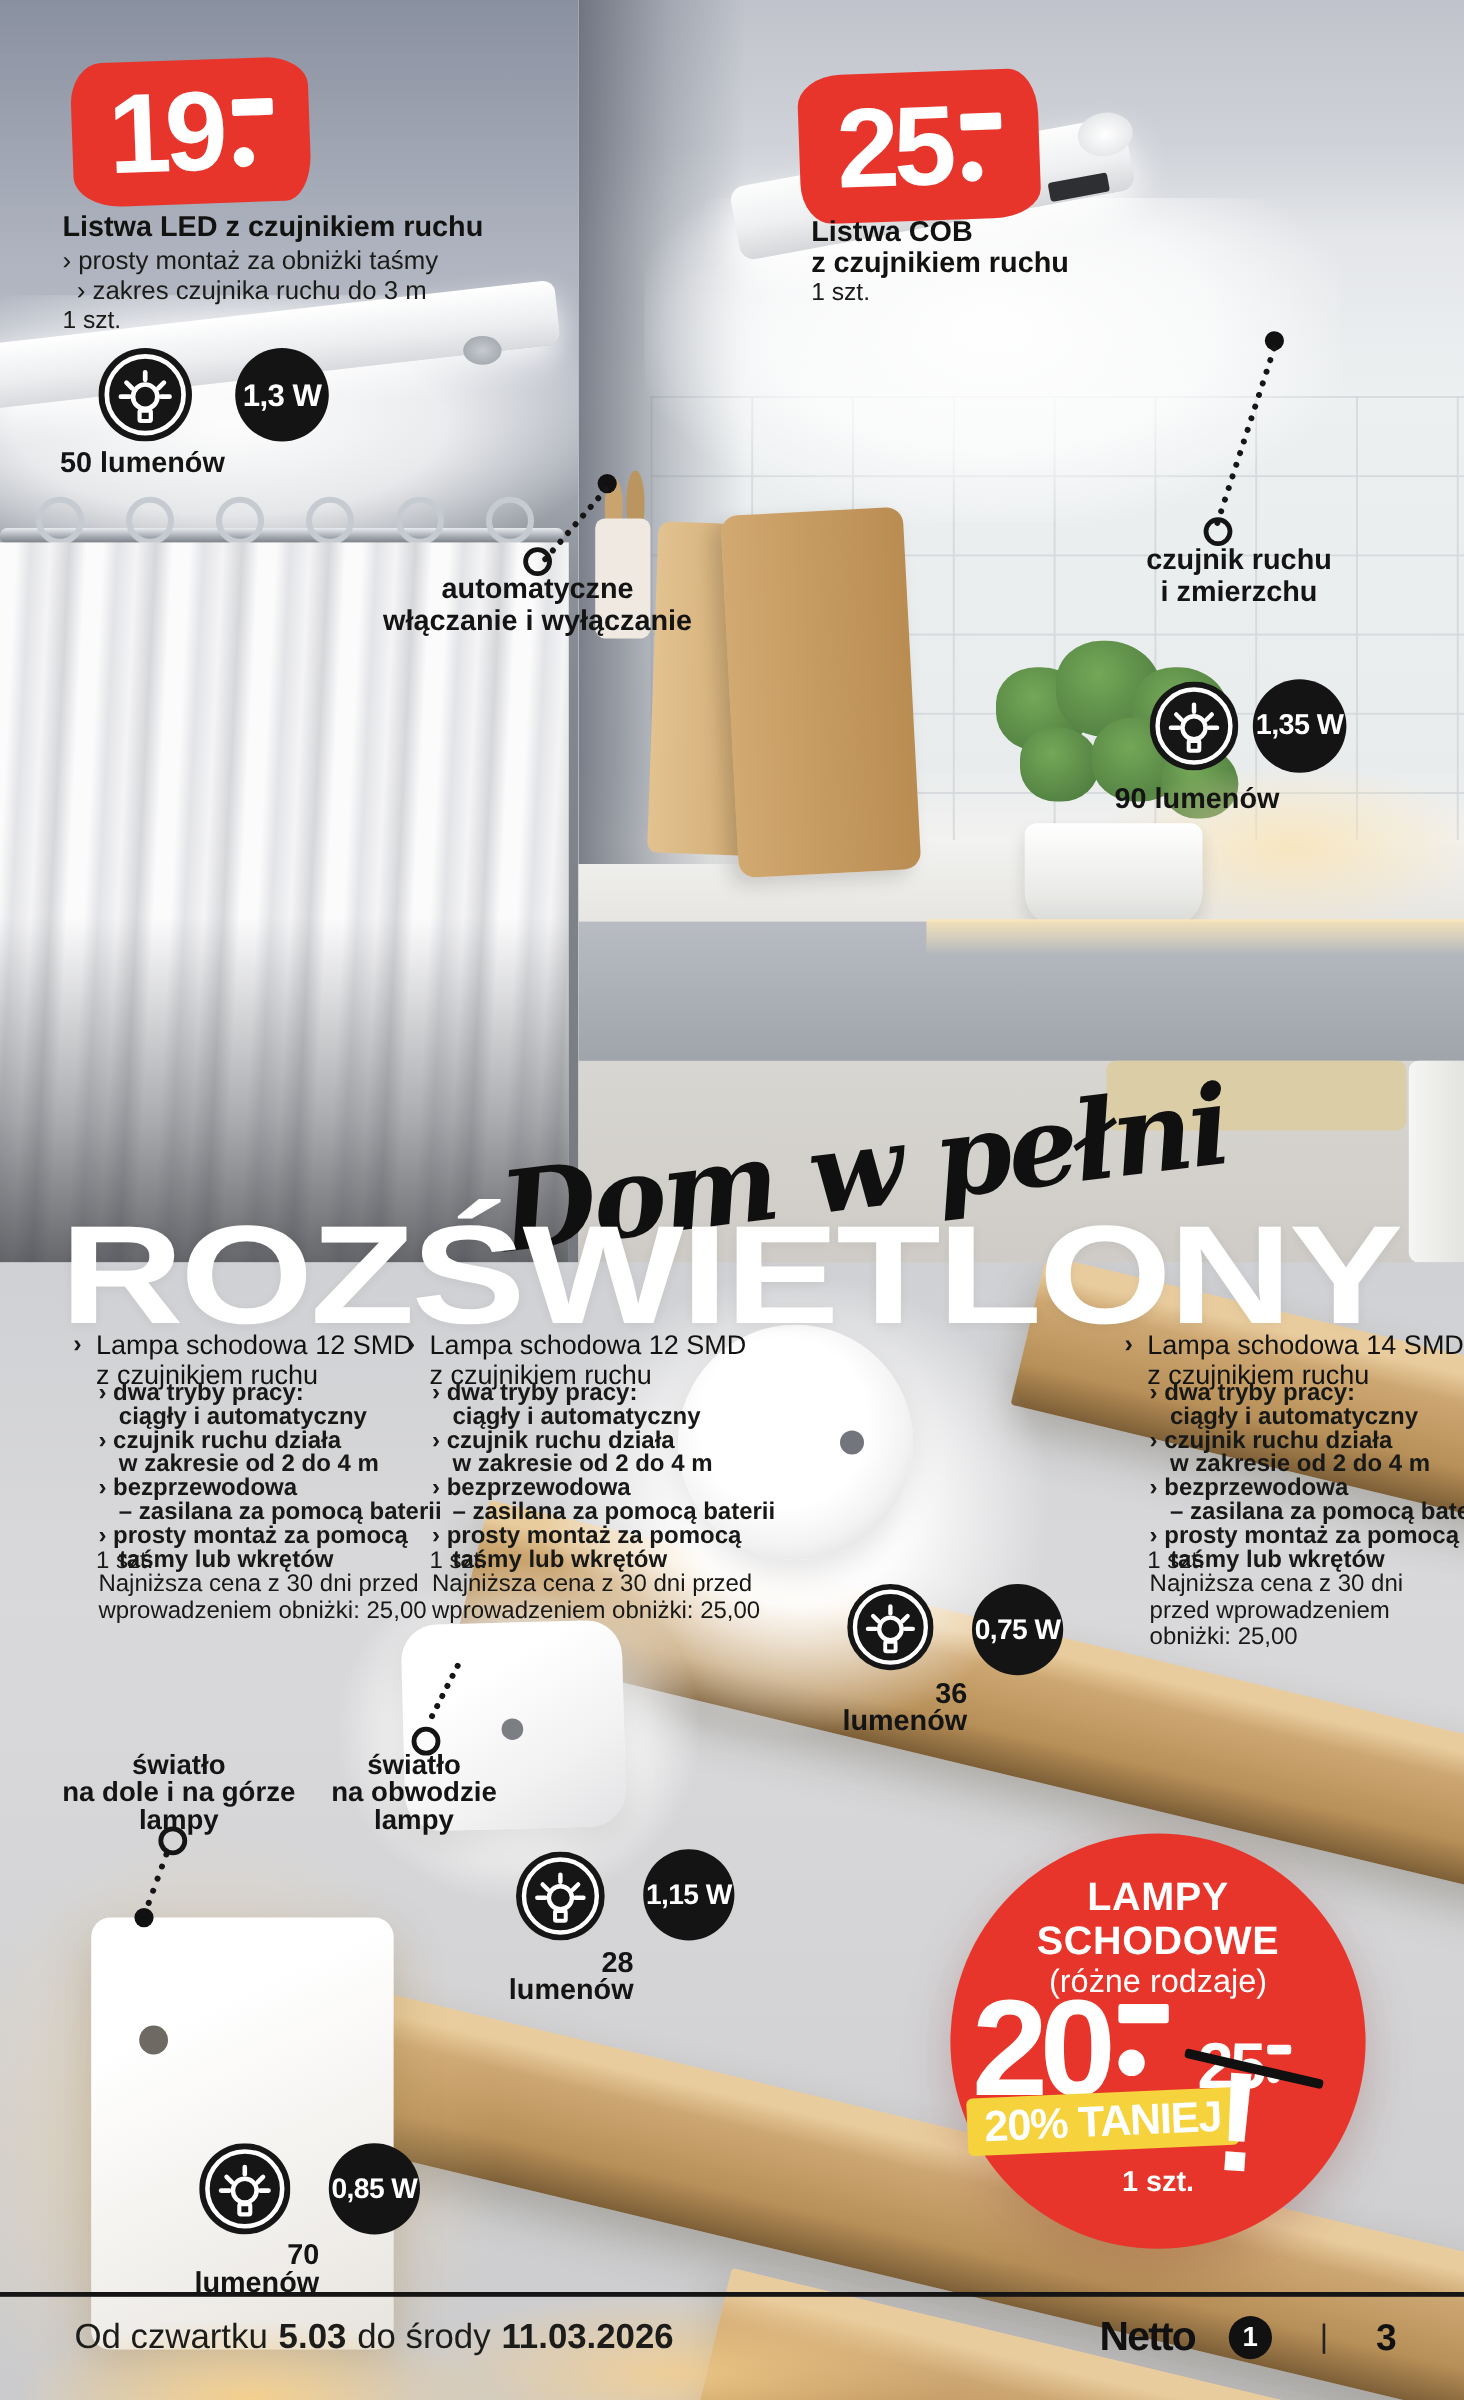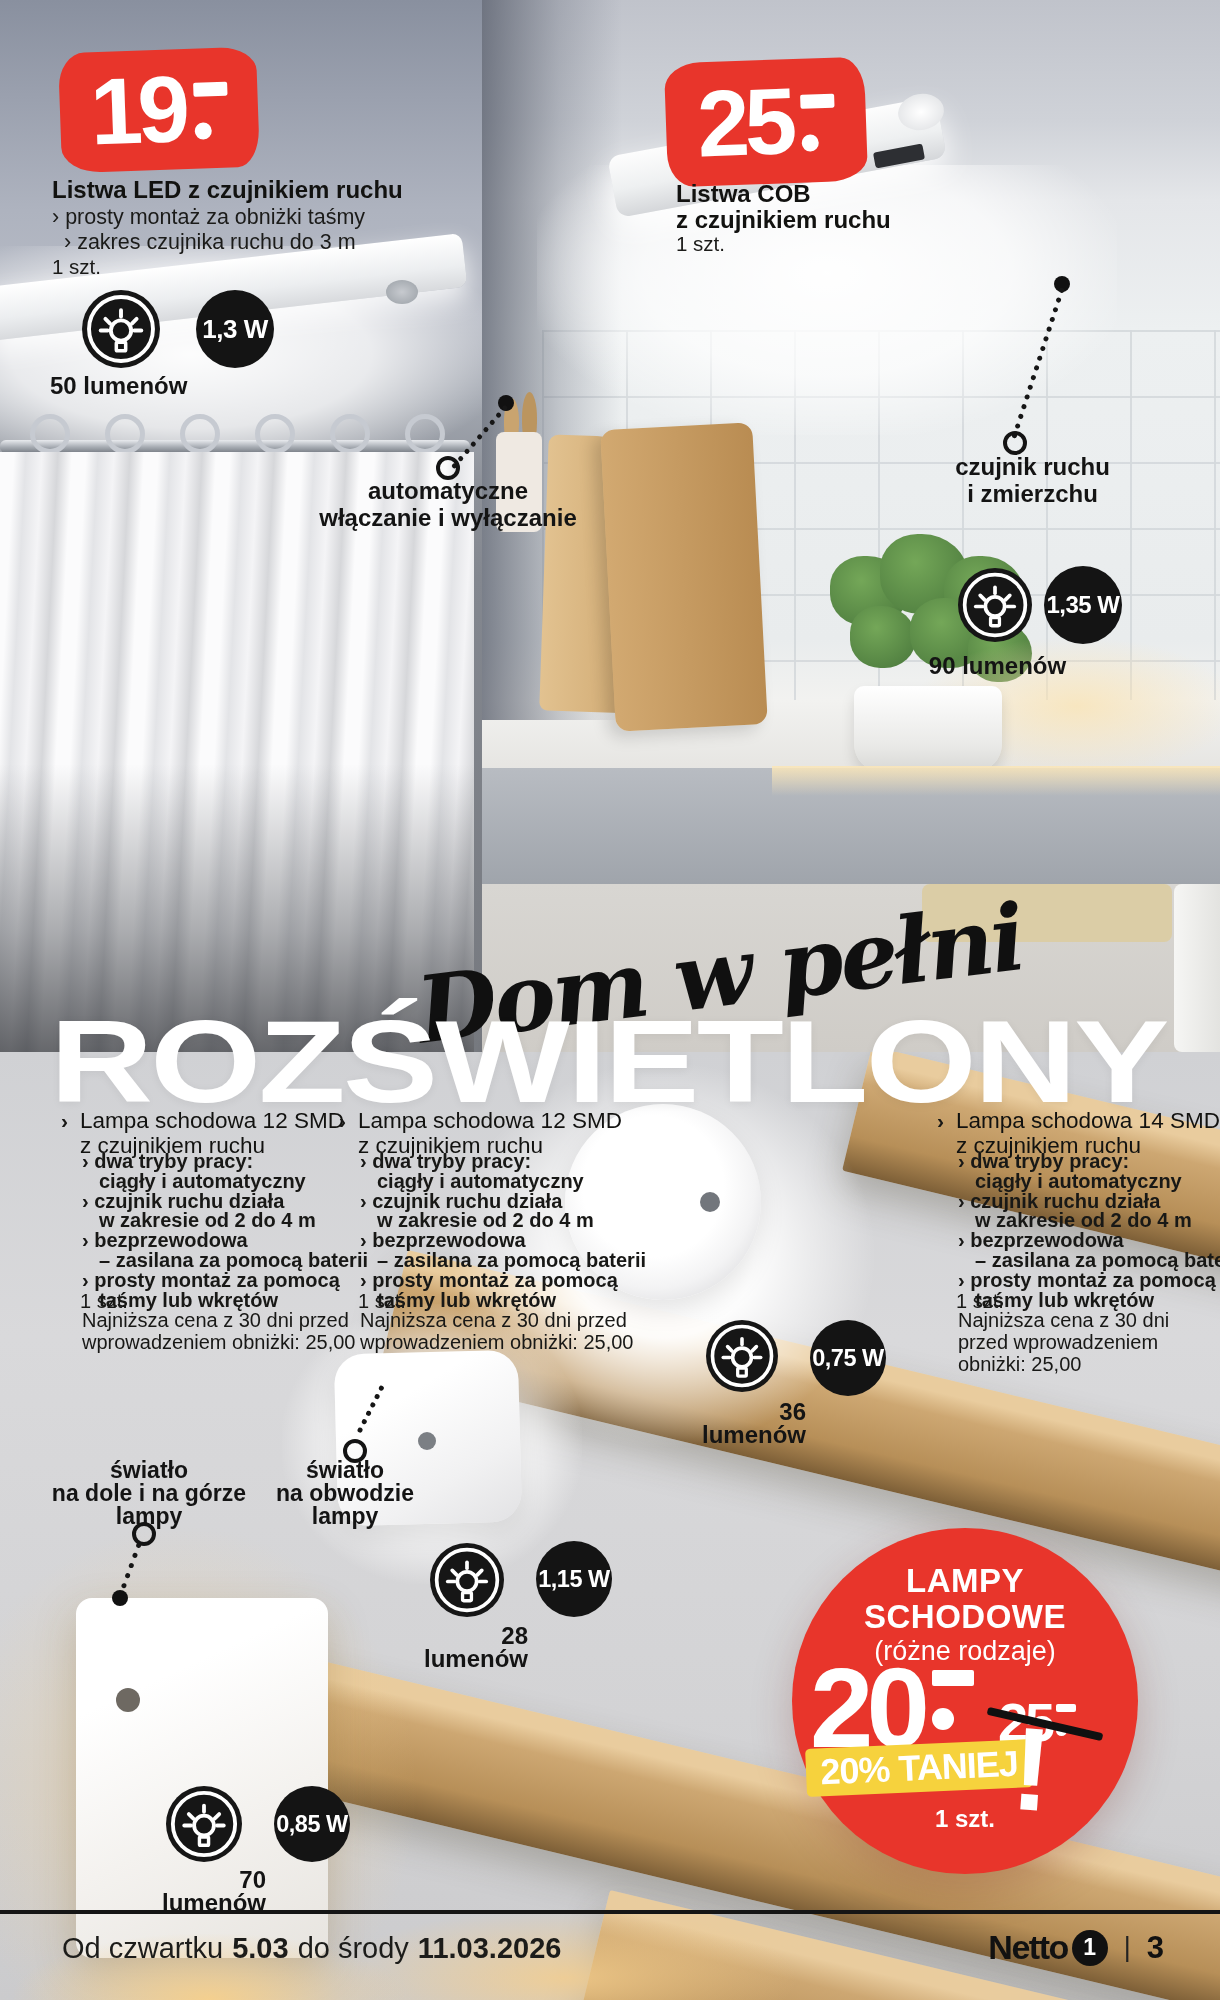--- a/index.html
+++ b/index.html
@@ -178,21 +178,21 @@
     border-radius:5px;display:flex;align-items:center;justify-content:center;
     font-size:36px;font-weight:bold;color:#121212;letter-spacing:-1px;}
   .pr-excl{left:220px;top:182px;font-size:118px;font-weight:bold;color:#0f0f0f;transform:rotate(4deg);line-height:1;}
   .pr-qty{top:277px;width:100%;font-size:24px;font-weight:bold;}
 
   
   .rule{position:absolute;left:0;top:1910px;width:1220px;height:4px;background:#151515;z-index:40;}
   .footer{position:absolute;left:0;top:1926px;width:1220px;height:48px;z-index:40;font-size:29px;color:#1c1c1a;}
   .f-left{position:absolute;left:62px;top:6px;white-space:nowrap;}
   .f-left span{margin-right:9px;}
-  .f-right{position:absolute;right:56px;top:2px;display:flex;align-items:center;}
+  .f-right{position:absolute;right:56px;top:2px;display:flex;align-items:center;gap:24px;}
   .brand{font-size:34px;font-weight:bold;letter-spacing:-1.5px;color:#111;}
   .brand-mark{width:36px;height:36px;border-radius:50%;background:#111;color:#fff;margin-left:4px;
     display:flex;align-items:center;justify-content:center;font-size:23px;font-weight:bold;}
   .sep{font-size:27px;margin:0 16px;color:#222;}
   .pagenum{font-size:31px;font-weight:bold;color:#111;}
 </style>
 </head>
 <body>
 
 <div class="page">

